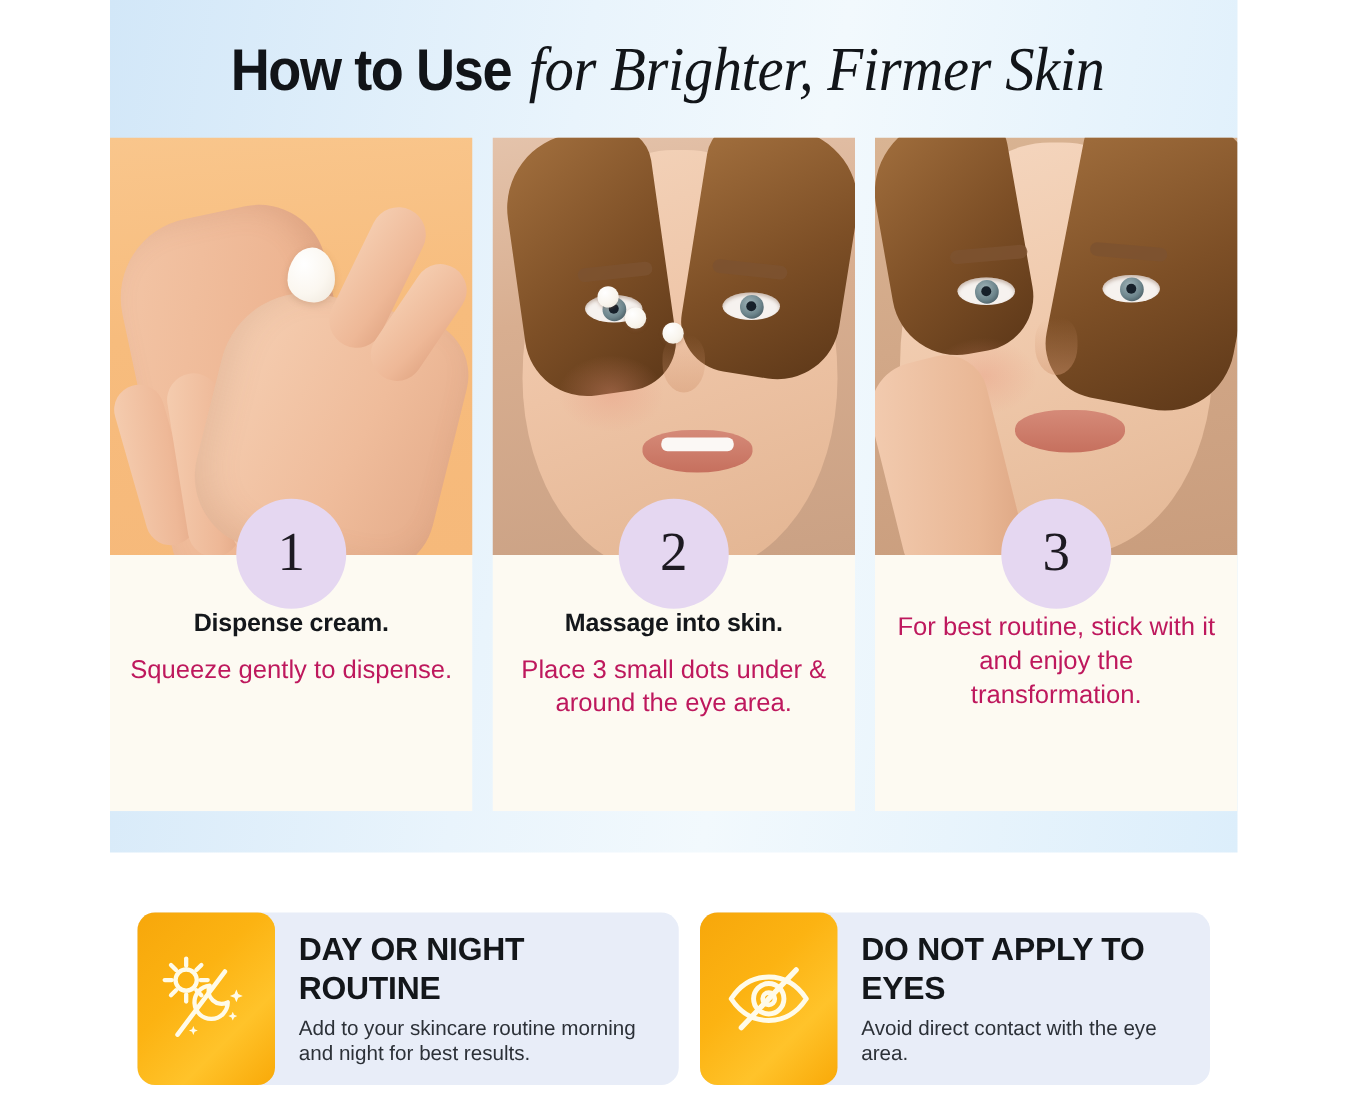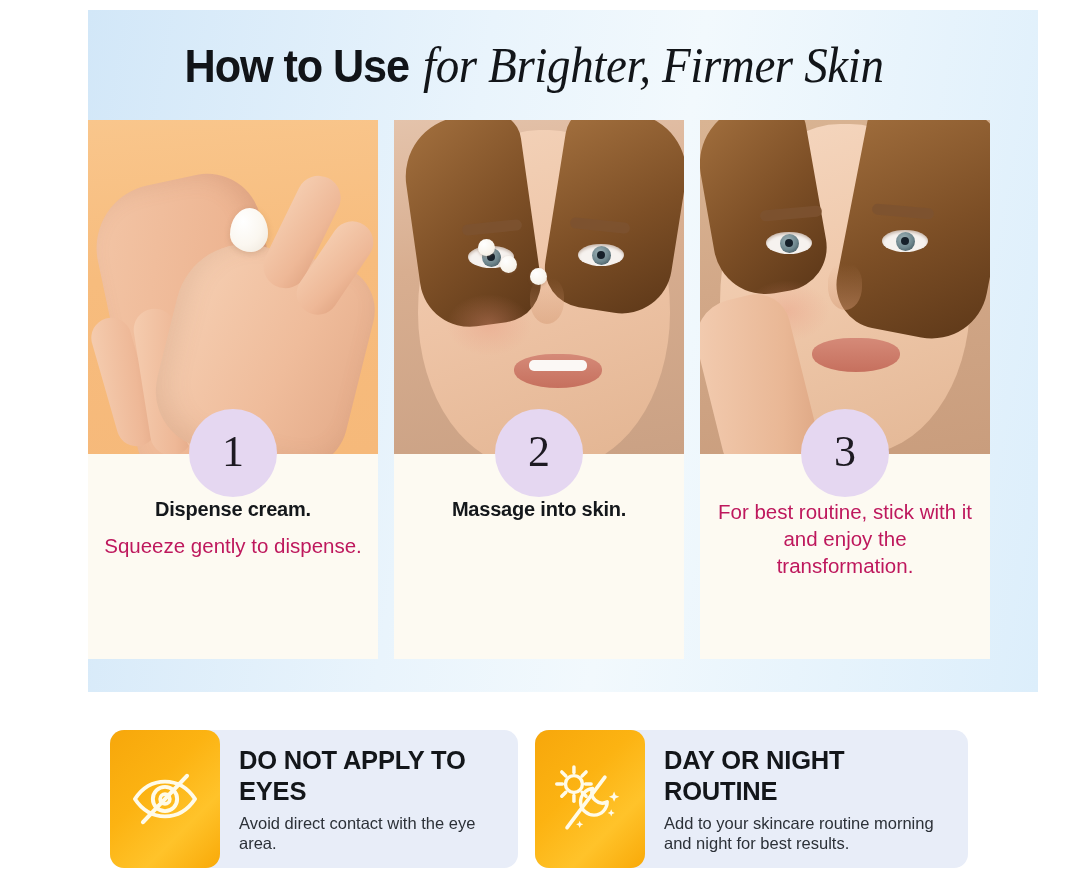--- a/index.html
+++ b/index.html
@@ -18,25 +18,24 @@
     position: relative;
     width: 1080px;
     height: 895px;
     background: #ffffff;
   }
 
   
   .blue-panel {
     position: absolute;
     left: 88px;
-    top: 10px;
+    top: 0;
     width: 902px;
     height: 682px;
     background: linear-gradient(100deg, #d2e7f8 0%, #e9f4fc 38%, #f2f9fd 58%, #dceefb 100%);
-    padding-left: 48px;
   }
 
   .panel-title {
     position: absolute;
     left: 0;
     top: 0;
     width: 902px;
     height: 110px;
     display: flex;
     align-items: center;
@@ -376,20 +375,21 @@
           </div>
           <div class="dot" style="left:84px;top:119px;"></div>
           <div class="dot" style="left:106px;top:136px;"></div>
           <div class="dot" style="left:136px;top:148px;"></div>
         </div>
         <div class="num-bubble">
           <span>2</span>
         </div>
         <div class="step-caption">
           <div class="caption-head">Massage into skin.</div>
+          <div class="caption-body">Place 3 small dots under &amp; around the eye area.</div>
         </div>
       </div>
 
       <div class="step-card">
         <div class="step-photo photo-3">
           <div class="face face-3">
             <div class="hair hair-3a"></div>
             <div class="hair hair-3b"></div>
             <div class="brow" style="width:62px;left:40px;top:84px;transform:rotate(-5deg);"></div>
             <div class="brow" style="width:62px;right:36px;top:82px;transform:rotate(5deg);"></div>
@@ -410,35 +410,20 @@
         </div>
         <div class="step-caption">
           <div class="caption-body">For best routine, stick with it and enjoy the transformation.</div>
         </div>
       </div>
 
     </div>
   </div>
 
   <div class="badges">
-
-    <div class="badge badge-1">
-      <div class="badge-tile">
-        <svg width="74" height="74" viewBox="0 0 64 64" fill="none">
-          <path d="M6 32c6.2-9.4 15.3-15 26-15s19.8 5.6 26 15c-6.2 9.4-15.3 15-26 15S12.2 41.4 6 32z" stroke="#fffbe9" stroke-width="3.4" stroke-linejoin="round"></path>
-          <circle cx="32" cy="32" r="10.5" stroke="#fffbe9" stroke-width="3.4"></circle>
-          <circle cx="32" cy="32" r="4.2" stroke="#fffbe9" stroke-width="3.2"></circle>
-          <line x1="13" y1="52" x2="51" y2="12" stroke="#fffbe9" stroke-width="3.6" stroke-linecap="round"></line>
-        </svg>
-      </div>
-      <div class="badge-text">
-        <div class="badge-head">DO NOT APPLY TO EYES</div>
-        <div class="badge-sub">Avoid direct contact with the eye area.</div>
-      </div>
-    </div>
 
     <div class="badge badge-2">
       <div class="badge-tile">
         <svg width="78" height="78" viewBox="0 0 68 68" fill="none">
           <circle cx="20" cy="21" r="7.4" stroke="#fffbe9" stroke-width="3"></circle>
           <g stroke="#fffbe9" stroke-width="3" stroke-linecap="round">
             <line x1="20" y1="6" x2="20" y2="11"></line>
             <line x1="20" y1="31" x2="20" y2="36"></line>
             <line x1="5" y1="21" x2="10" y2="21"></line>
             <line x1="30" y1="21" x2="35" y2="21"></line>
@@ -453,15 +438,30 @@
           <path d="M52.5 43l.9 2.2 2.2.9-2.2.9-.9 2.2-.9-2.2-2.2-.9 2.2-.9z" fill="#fffbe9"></path>
           <path d="M25 53l.9 2.2 2.2.9-2.2.9-.9 2.2-.9-2.2-2.2-.9 2.2-.9z" fill="#fffbe9"></path>
         </svg>
       </div>
       <div class="badge-text">
         <div class="badge-head">DAY OR NIGHT ROUTINE</div>
         <div class="badge-sub">Add to your skincare routine morning and night for best results.</div>
       </div>
     </div>
 
+    <div class="badge badge-1">
+      <div class="badge-tile">
+        <svg width="74" height="74" viewBox="0 0 64 64" fill="none">
+          <path d="M6 32c6.2-9.4 15.3-15 26-15s19.8 5.6 26 15c-6.2 9.4-15.3 15-26 15S12.2 41.4 6 32z" stroke="#fffbe9" stroke-width="3.4" stroke-linejoin="round"></path>
+          <circle cx="32" cy="32" r="10.5" stroke="#fffbe9" stroke-width="3.4"></circle>
+          <circle cx="32" cy="32" r="4.2" stroke="#fffbe9" stroke-width="3.2"></circle>
+          <line x1="13" y1="52" x2="51" y2="12" stroke="#fffbe9" stroke-width="3.6" stroke-linecap="round"></line>
+        </svg>
+      </div>
+      <div class="badge-text">
+        <div class="badge-head">DO NOT APPLY TO EYES</div>
+        <div class="badge-sub">Avoid direct contact with the eye area.</div>
+      </div>
+    </div>
+
   </div>
 
 </div>
 
 </body></html>

